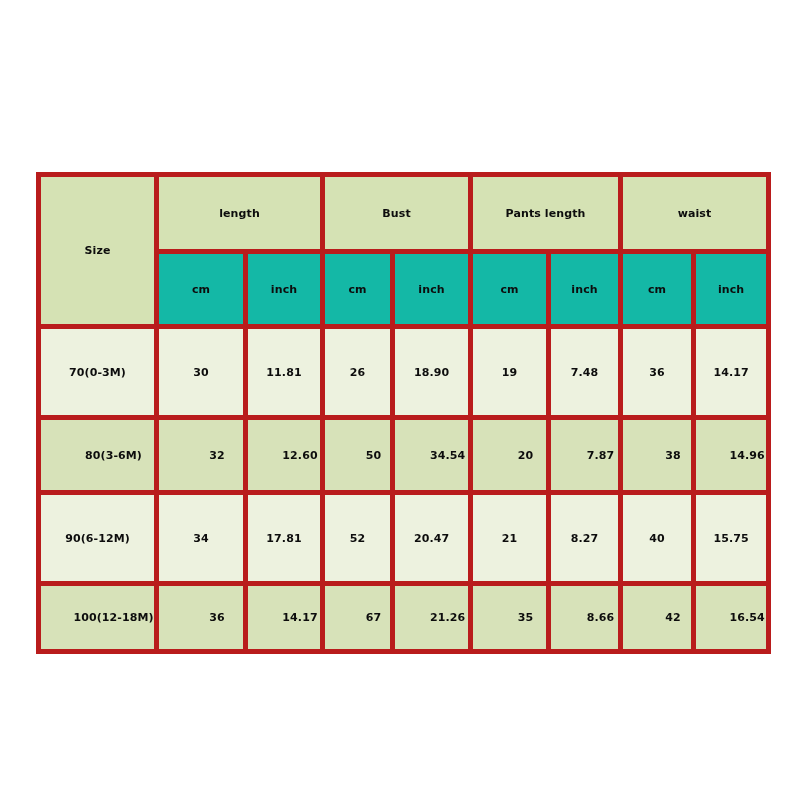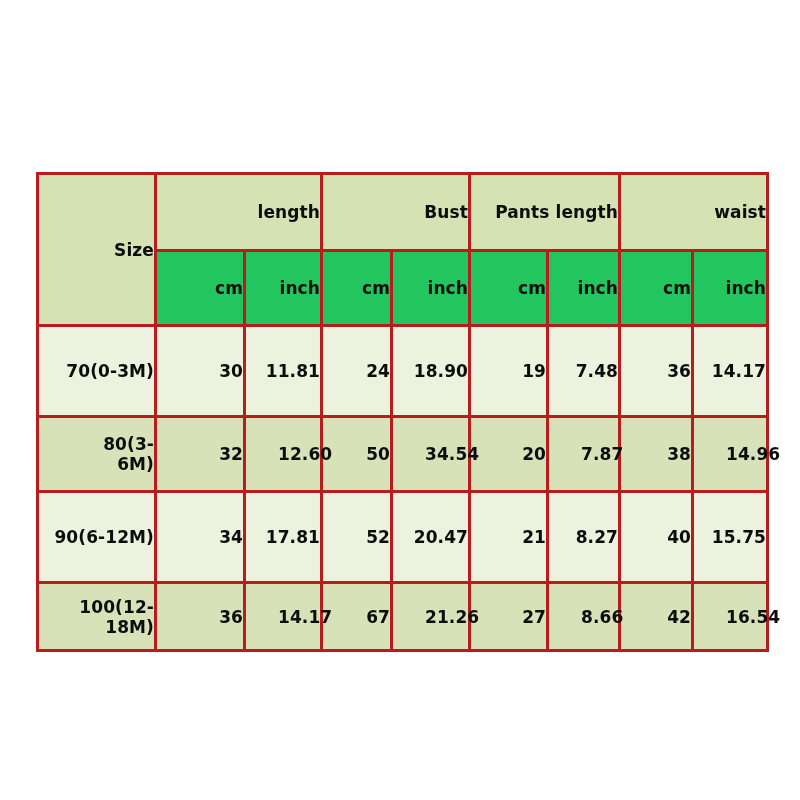--- a/index.html
+++ b/index.html
@@ -24,42 +24,42 @@
 
   table.size-chart {
     width: 730px;
     height: 448px;
     border-collapse: collapse;
     table-layout: fixed;
     border: 1px solid #8c9281;
   }
 
   table.size-chart td {
-    border: 3px solid #b91c1c;
-    text-align: right;
+    border: 5px solid #b91c1c;
+    text-align: center;
     vertical-align: middle;
     color: #0d0d0d;
     font-weight: bold;
-    font-size: 17px;
+    font-size: 11px;
     padding: 0;
     letter-spacing: 0.1px;
   }
 
   
   td.hdr {
     background: #d5e2b4;
     font-size: 17.5px;
   }
   td.hdr-size {
     background: #d5e2b4;
     font-size: 17.5px;
     padding-top: 42px;
   }
   td.hdr-unit {
-    background: #22c55e;
+    background: #14b8a6;
     font-size: 17px;
   }
 
   
   tr.row-light td { background: #edf2df; }
   tr.row-dark  td { background: #d7e2b9; padding-left: 32px; }
 
   td.size-label {
     font-size: 17.5px;
   }
@@ -100,21 +100,21 @@
         <td class="hdr-unit">cm</td>
         <td class="hdr-unit">inch</td>
         <td class="hdr-unit">cm</td>
         <td class="hdr-unit">inch</td>
       </tr>
 
       <tr class="row-light" style="height:91px">
         <td class="size-label">70(0-3M)</td>
         <td class="val">30</td>
         <td class="val">11.81</td>
-        <td class="val">24</td>
+        <td class="val">26</td>
         <td class="val">18.90</td>
         <td class="val">19</td>
         <td class="val">7.48</td>
         <td class="val">36</td>
         <td class="val">14.17</td>
       </tr>
 
       <tr class="row-dark" style="height:75px">
         <td class="size-label">80(3-6M)</td>
         <td class="val">32</td>
@@ -138,20 +138,20 @@
         <td class="val">40</td>
         <td class="val">15.75</td>
       </tr>
 
       <tr class="row-dark" style="height:68px">
         <td class="size-label">100(12-18M)</td>
         <td class="val">36</td>
         <td class="val">14.17</td>
         <td class="val">67</td>
         <td class="val">21.26</td>
-        <td class="val">27</td>
+        <td class="val">35</td>
         <td class="val">8.66</td>
         <td class="val">42</td>
         <td class="val">16.54</td>
       </tr>
     </tbody>
   </table>
 </div>
 
 </body></html>

